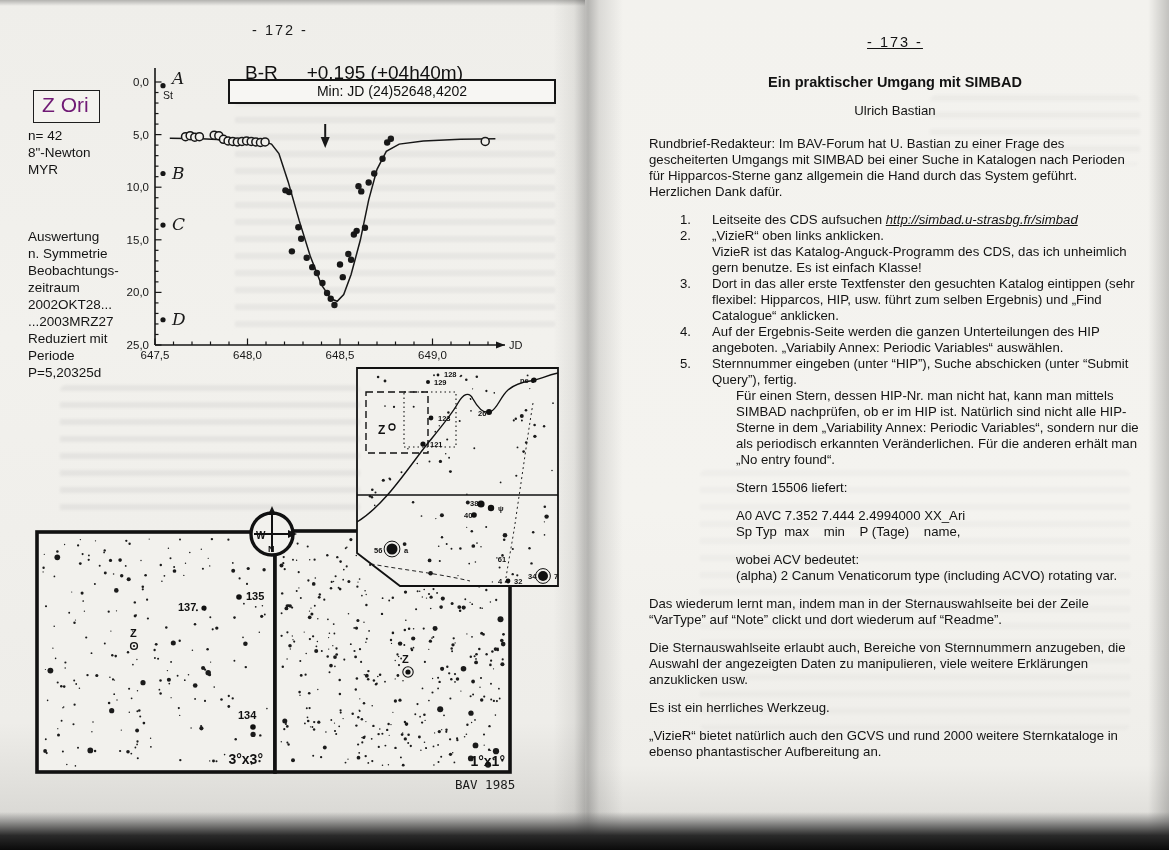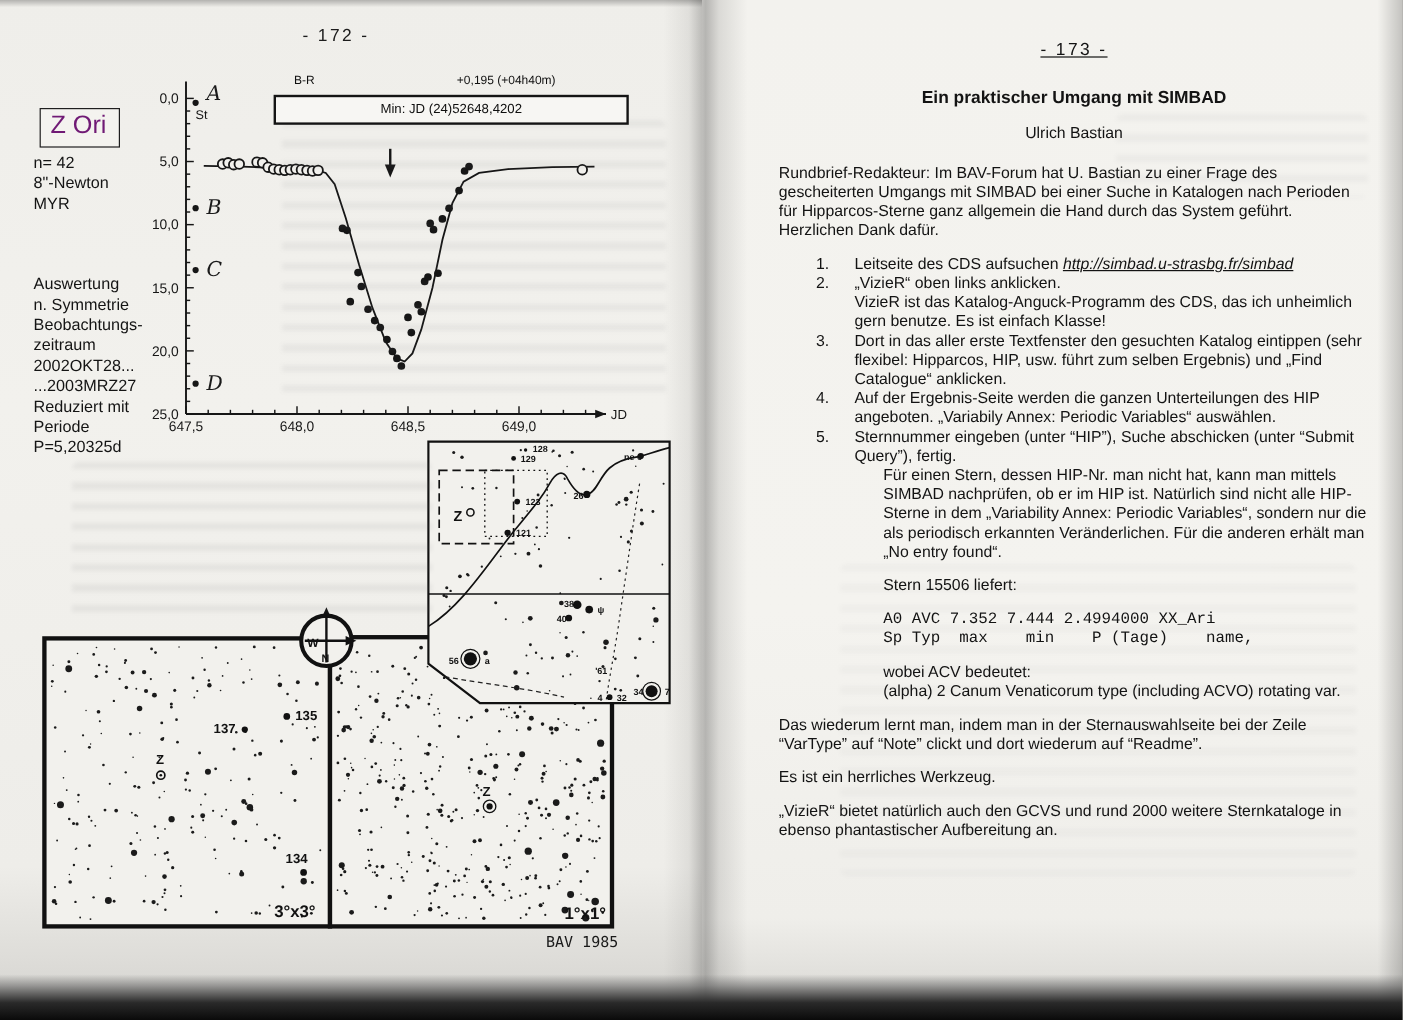--- a/index.html
+++ b/index.html
@@ -21,38 +21,38 @@
         background:repeating-linear-gradient(180deg,rgba(105,105,108,.38) 0 6px,rgba(0,0,0,0) 6px 17px);}
 
   
   .pl-pagenum{position:absolute;left:0;top:22px;width:560px;text-align:center;
         font-size:14.5px;letter-spacing:2px;color:#1c1c1c;}
   .zori{position:absolute;left:33px;top:90px;border:1.6px solid #1e1e1e;padding:2px 10px 5px 8px;
         font-size:21px;color:#701a75;background:rgba(247,246,243,.55);}
   .pl-info{position:absolute;left:28px;top:127px;font-size:13.5px;line-height:17px;color:#141414;}
   .pl-analysis{position:absolute;left:28px;top:228px;font-size:13.5px;line-height:17px;color:#141414;}
   .br-row{position:absolute;left:245px;top:62px;width:218px;display:flex;
-        justify-content:space-between;font-size:10px;color:#101010;}
+        justify-content:space-between;font-size:19px;color:#101010;}
   .min-box{position:absolute;left:228px;top:79px;width:292px;border:2px solid #141414;
-        text-align:center;font-size:11px;line-height:19px;padding:1px 0;color:#0f0f0f;
+        text-align:center;font-size:14px;line-height:19px;padding:1px 16px;color:#0f0f0f;
         background:rgba(247,246,243,.93);}
 
   
   .rp{position:absolute;left:649px;top:34px;width:492px;font-size:13.2px;line-height:16px;color:#131313;}
   .rp .pagenum{text-align:center;font-size:14.5px;letter-spacing:2px;margin-bottom:24px;text-decoration:underline;}
   .rp .title{text-align:center;font-size:14.5px;font-weight:bold;margin-bottom:13px;}
   .rp .author{text-align:center;margin-bottom:17px;}
   .rp p{margin:0 0 12px 0;}
   .rp .indent{margin-left:87px;}
   .step{display:flex;}
   .step .num{flex:none;width:32px;margin-left:31px;}
   .step .body{flex:1;}
   .steps-wrap{margin-bottom:0px;}
   .uline{text-decoration:underline;font-style:italic;}
-  .pre{white-space:pre;font-family:Liberation Mono, monospace;}
+  .pre{white-space:pre;}
   svg text{user-select:none;}
 </style>
 </head>
 <body>
 
 <div id="scan">
 
   <div class="page-left"></div>
   <div class="page-right"></div>
 
@@ -1044,20 +1044,21 @@
         <div class="step">
           <div class="num">5.</div>
           <div class="body"><span>Sternnummer eingeben (unter “HIP”), Suche abschicken (unter “Submit Query”), fertig.</span></div>
         </div>
       </div>
     <p class="indent">Für einen Stern, dessen HIP-Nr. man nicht hat, kann man mittels SIMBAD nachprüfen, ob er im HIP ist. Natürlich sind nicht alle HIP-Sterne in dem „Variability Annex: Periodic Variables“, sondern nur die als periodisch erkannten Veränderlichen. Für die anderen erhält man „No entry found“.</p>
     <p class="indent">Stern 15506 liefert:</p>
     <p class="indent pre"><span>A0 AVC 7.352 7.444 2.4994000 XX_Ari</span><br><span>Sp Typ  max    min    P (Tage)    name,</span></p>
     <p class="indent"><span>wobei ACV bedeutet:</span><br><span>(alpha) 2 Canum Venaticorum type (including ACVO) rotating var.</span></p>
     <p>Das wiederum lernt man, indem man in der Sternauswahlseite bei der Zeile “VarType” auf “Note” clickt und dort wiederum auf “Readme”.</p>
+    <p>Die Sternauswahlseite erlaubt auch, Bereiche von Sternnummern anzugeben, die Auswahl der angezeigten Daten zu manipulieren, viele weitere Erklärungen anzuklicken usw.</p>
     <p>Es ist ein herrliches Werkzeug.</p>
     <p>„VizieR“ bietet natürlich auch den GCVS und rund 2000 weitere Sternkataloge in ebenso phantastischer Aufbereitung an.</p>
   </div>
 
   <div class="gutter"></div>
   <div class="top-edge"></div>
   <div class="right-edge"></div>
   <div class="bottom-strip"></div>
 </div>
 

